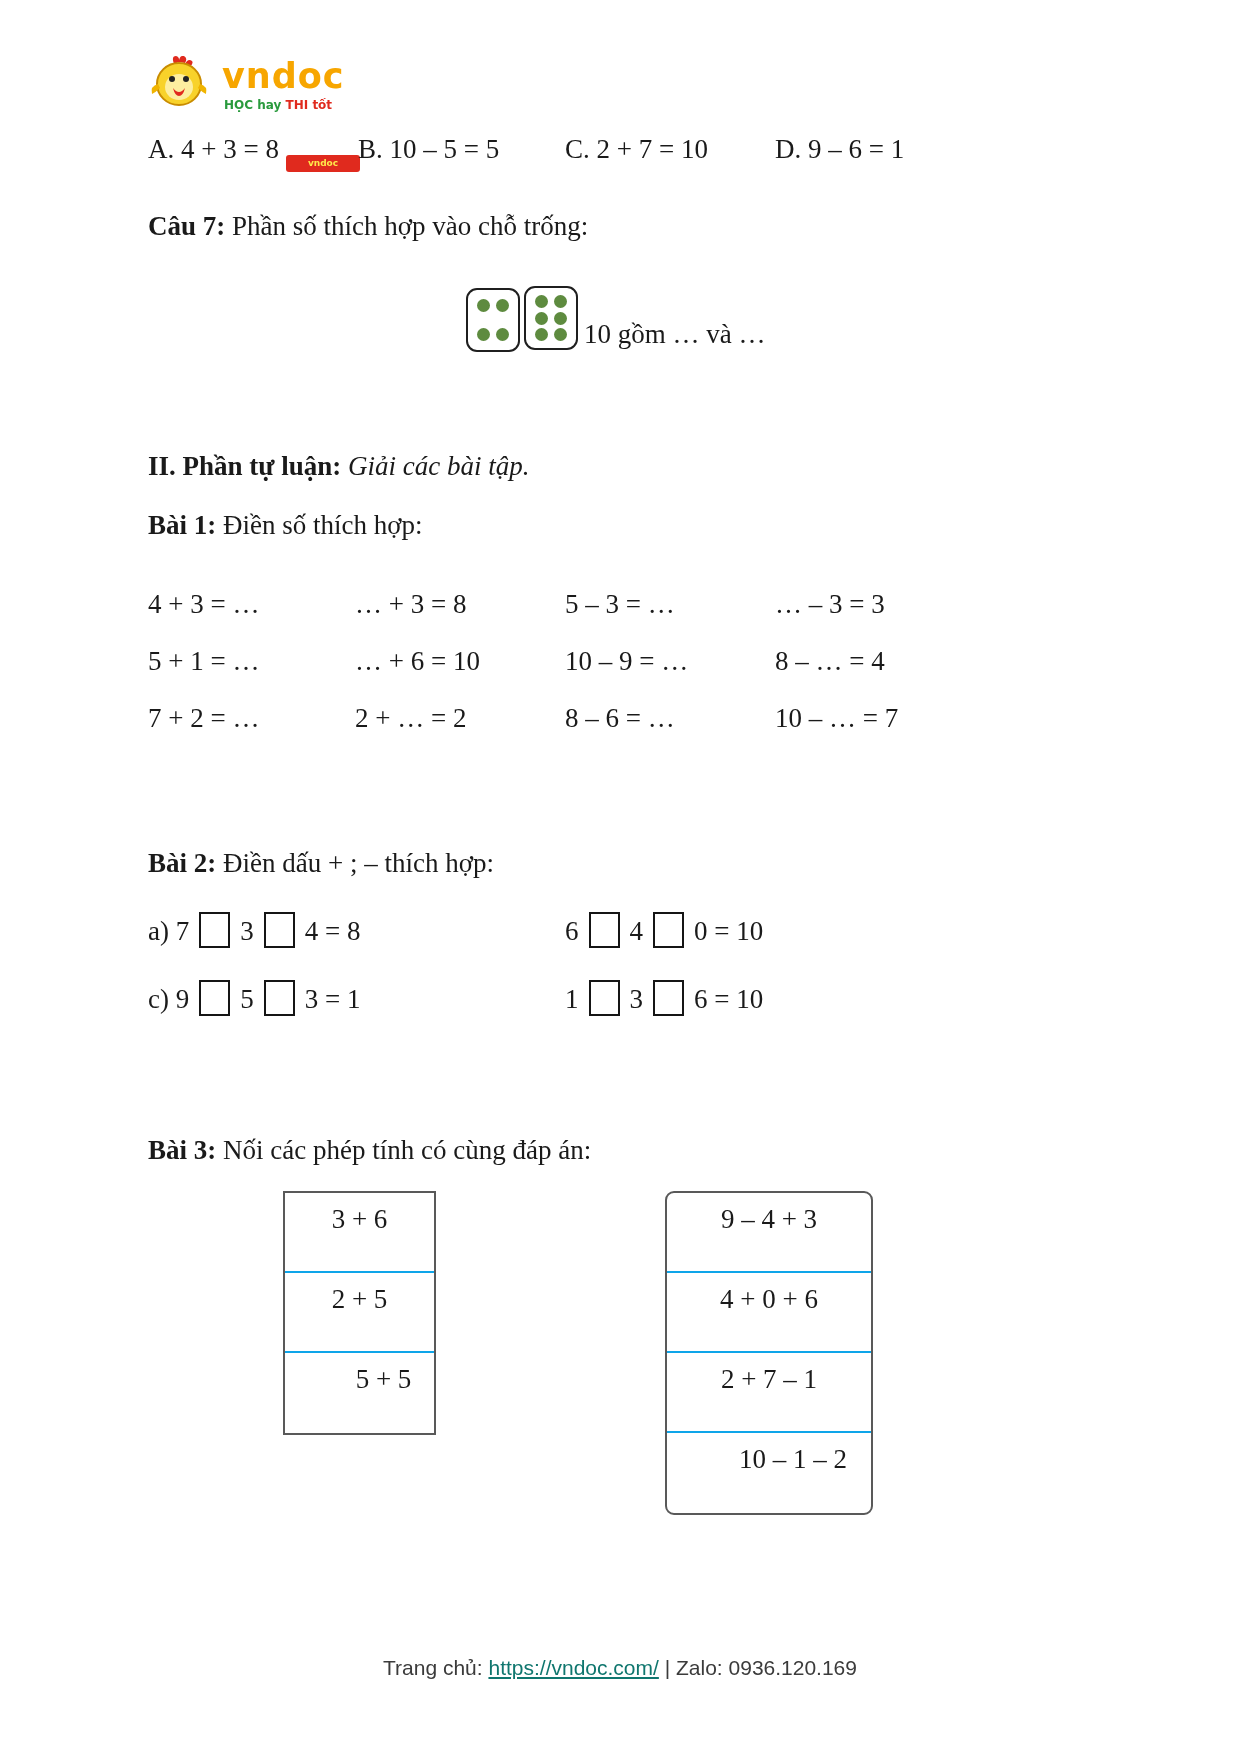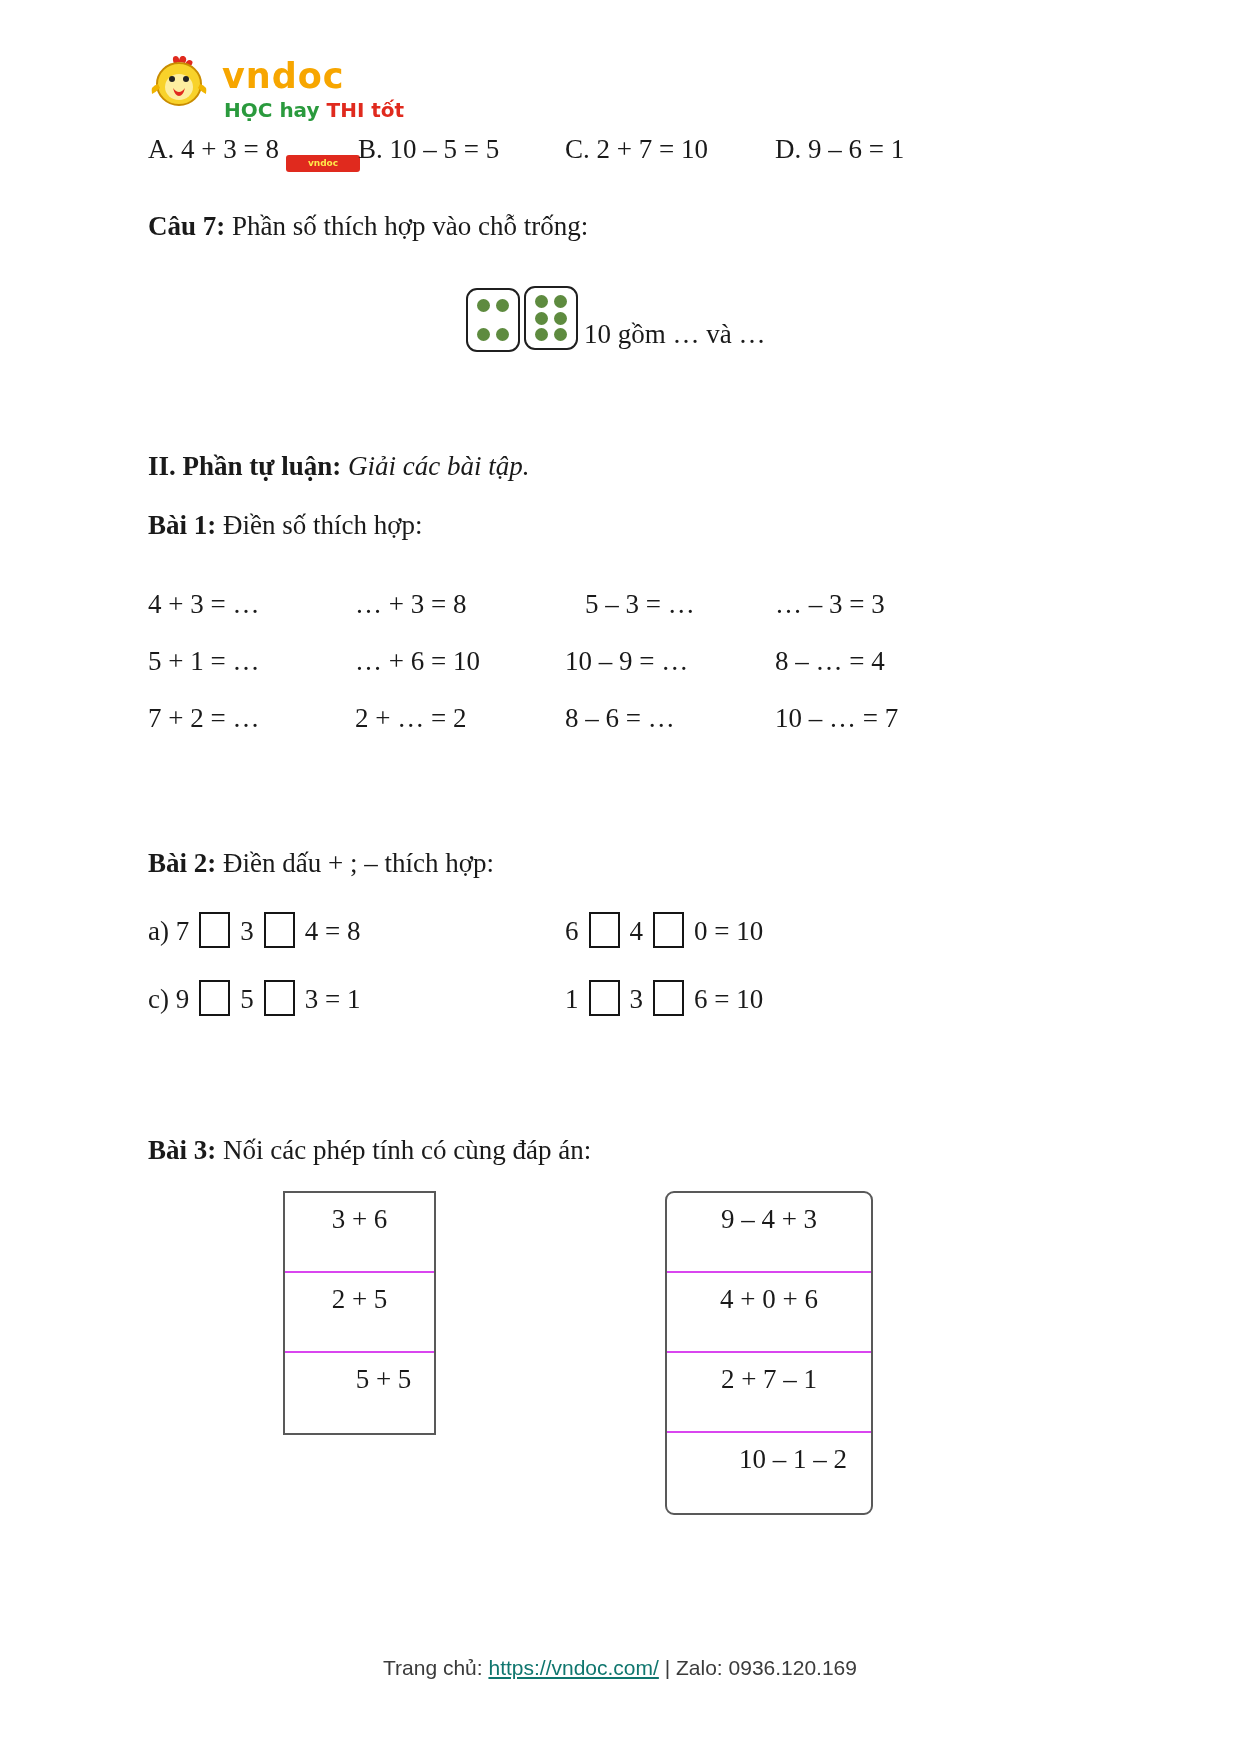--- a/index.html
+++ b/index.html
@@ -10,39 +10,39 @@
   .abs { position:absolute; }
   .t { font-size:27px; line-height:1.25; white-space:nowrap; }
   .b { font-weight:bold; }
   .i { font-style:italic; }
 
   
   .logo-word { font-family:"DejaVu Sans", sans-serif; font-weight:bold; font-size:35px; color:#f7a600; letter-spacing:1px; }
   .logo-ribbon { position:absolute; left:140px; top:99px; width:74px; height:17px; background:#e02a1e; border-radius:3px;
                  font-family:"DejaVu Sans", sans-serif; font-weight:bold; font-size:9px; color:#ffe84a;
                  text-align:center; line-height:17px; }
-  .logo-tag { font-family:"DejaVu Sans", sans-serif; font-weight:bold; font-size:20px; white-space:nowrap; }
+  .logo-tag { font-family:"DejaVu Sans", sans-serif; font-weight:bold; font-size:12px; white-space:nowrap; }
   .tag-green { color:#2a9a3d; }
   .tag-red { color:#e02a1e; }
 
   
   .die { position:absolute; width:54px; height:64px; border:2.5px solid #1f1f1f; border-radius:11px; background:#fff;
          display:flex; flex-direction:column; justify-content:space-between; box-sizing:border-box; }
   .die4 { padding:9px 9px; }
   .die6 { padding:7px 9px; }
   .drow { display:flex; justify-content:space-between; }
   .dot { width:13px; height:13px; border-radius:50%; background:#5e8b3f; }
 
   
   .sq { display:inline-block; width:27px; height:32px; border:2px solid #151515; background:#fff;
         vertical-align:-8px; margin:0 10px; }
 
   
   .conn-table { position:absolute; border:2px solid #595959; box-sizing:border-box; background:#fff; }
-  .conn-cell { height:80px; border-bottom:2px solid #d946ef; box-sizing:border-box;
+  .conn-cell { height:80px; border-bottom:2px solid #0ea5e9; box-sizing:border-box;
                text-align:center; padding-top:11px; font-size:27px; }
   .conn-cell:last-child { border-bottom:none;margin-left:48px; }
 
   
   .footer { position:absolute; left:0; top:1656px; width:1240px; text-align:center;
             font-family:"Liberation Sans", sans-serif; font-size:21px; color:#3b3b3b; }
   .footer a { color:#0f766e; text-decoration:underline; }
 </style>
 </head>
 <body>
@@ -106,21 +106,21 @@
   <div class="abs t" style="left:148px; top:450px;">
     <span class="b">II. Phần tự luận:</span><span class="i"> Giải các bài tập.</span>
   </div>
 
   <div class="abs t" style="left:148px; top:509px;">
     <span class="b">Bài 1:</span><span> Điền số thích hợp:</span>
   </div>
 
   <div class="abs t" style="left:148px; top:588px;">4 + 3 = …</div>
   <div class="abs t" style="left:355px; top:588px;">… + 3 = 8</div>
-  <div class="abs t" style="left:565px; top:588px;margin-left:20px;">5 – 3 = …</div>
+  <div class="abs t" style="left:565px; top:588px;">5 – 3 = …</div>
   <div class="abs t" style="left:775px; top:588px;">… – 3 = 3</div>
 
   <div class="abs t" style="left:148px; top:645px;">5 + 1 = …</div>
   <div class="abs t" style="left:355px; top:645px;">… + 6 = 10</div>
   <div class="abs t" style="left:565px; top:645px;">10 – 9 = …</div>
   <div class="abs t" style="left:775px; top:645px;">8 – … = 4</div>
 
   <div class="abs t" style="left:148px; top:702px;">7 + 2 = …</div>
   <div class="abs t" style="left:355px; top:702px;">2 + … = 2</div>
   <div class="abs t" style="left:565px; top:702px;">8 – 6 = …</div>

